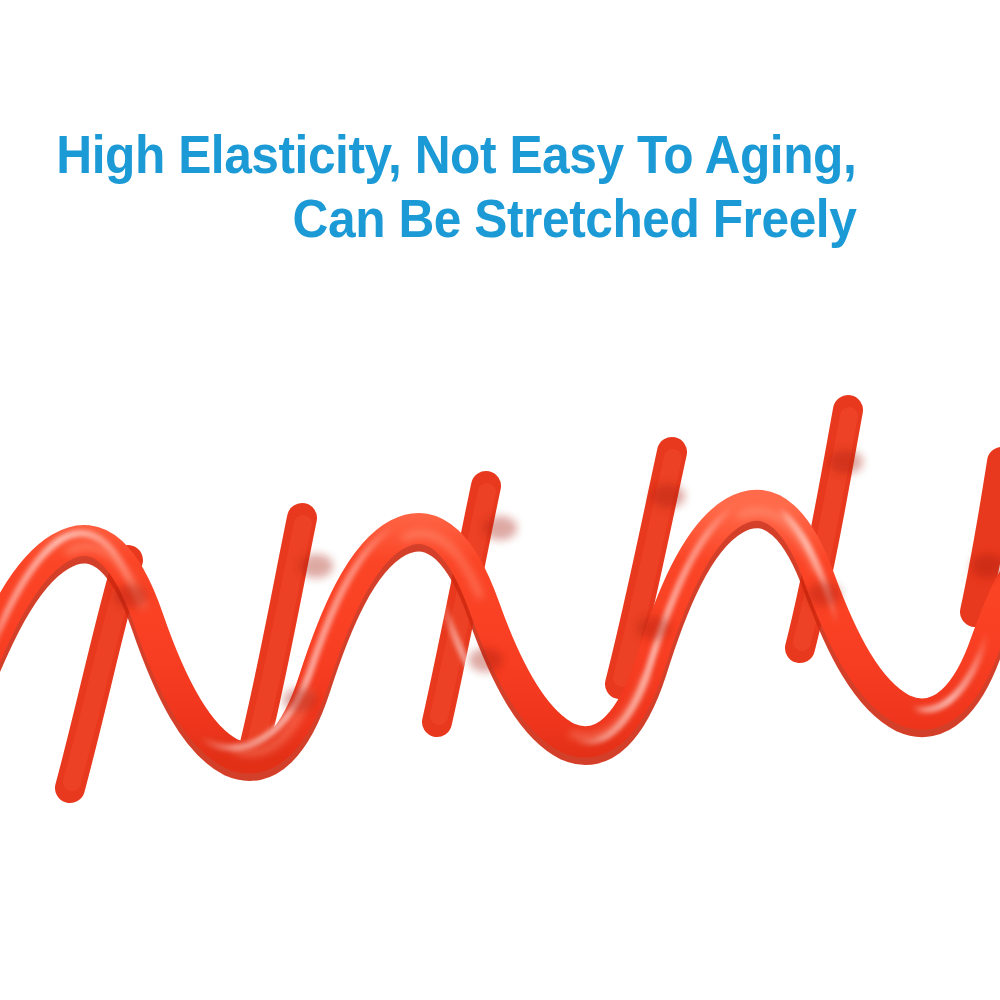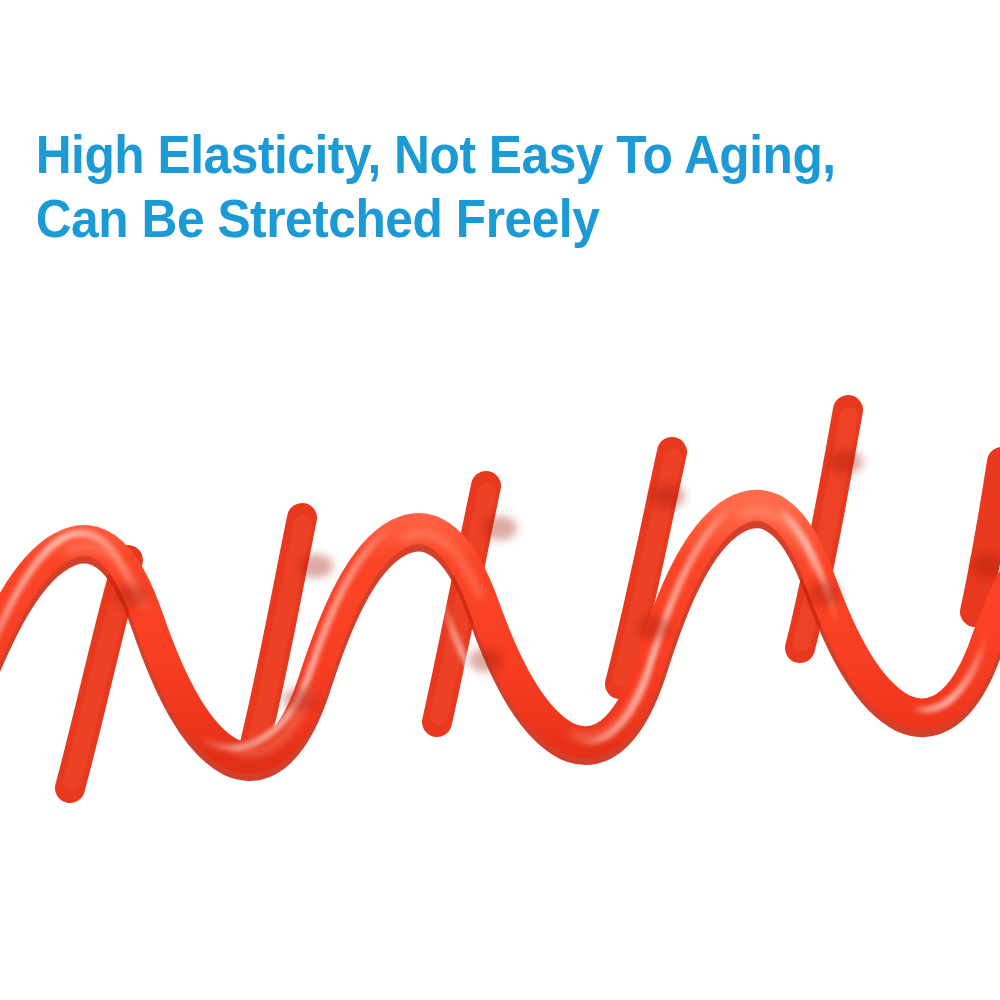--- a/index.html
+++ b/index.html
@@ -22,21 +22,21 @@
     background: #ffffff;
     overflow: hidden;
   }
 
   
   .headline {
     position: absolute;
     left: 0;
     top: 122px;
     width: 892px;
-    text-align: left;
+    text-align: right;
     user-select: none;
   }
   .headline-line {
     display: block;
     font-family: "Liberation Sans", sans-serif;
     font-weight: bold;
     font-size: 54px;
     line-height: 64px;
     letter-spacing: -0.5px;
     color: #1b9ad6;

